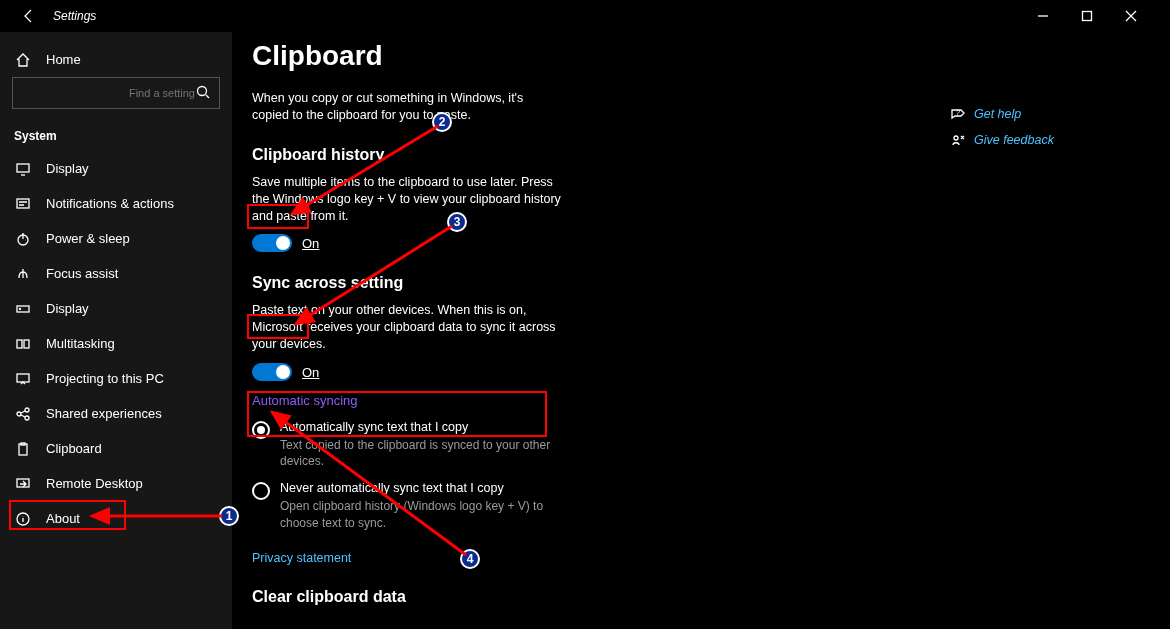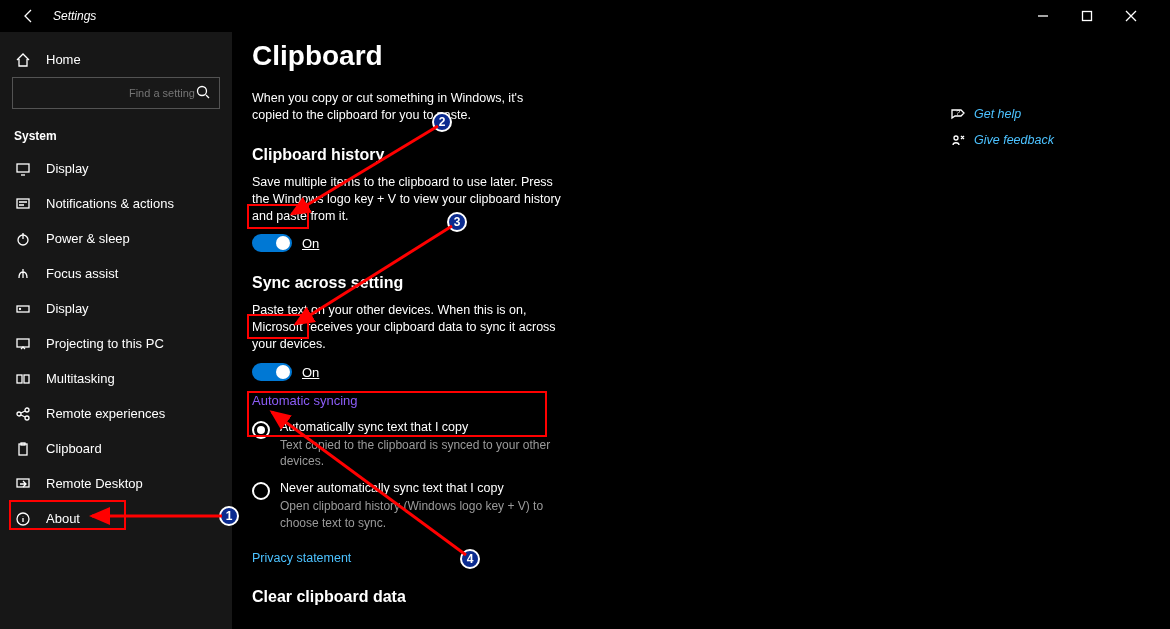--- a/index.html
+++ b/index.html
@@ -149,45 +149,45 @@
           <svg class="icon" viewBox="0 0 16 16">
             <rect x="2" y="5" width="12" height="6"></rect>
             <circle cx="5" cy="8" r="0.5" fill="#fff"></circle>
           </svg>
         </span>
       <span>Display</span>
     </div>
     <div class="side-row">
       <span class="ico">
           <svg class="icon" viewBox="0 0 16 16">
+            <rect x="2" y="4" width="5" height="8"></rect>
+            <rect x="9" y="4" width="5" height="8"></rect>
+          </svg>
+        </span>
+      <span>Multitasking</span>
+    </div>
+    <div class="side-row">
+      <span class="ico">
+          <svg class="icon" viewBox="0 0 16 16">
             <rect x="2" y="3" width="12" height="8"></rect>
             <path d="M6 13 L8 11 L10 13"></path>
           </svg>
         </span>
       <span>Projecting to this PC</span>
-    </div>
-    <div class="side-row">
-      <span class="ico">
-          <svg class="icon" viewBox="0 0 16 16">
-            <rect x="2" y="4" width="5" height="8"></rect>
-            <rect x="9" y="4" width="5" height="8"></rect>
-          </svg>
-        </span>
-      <span>Multitasking</span>
     </div>
     <div class="side-row">
       <span class="ico">
           <svg class="icon" viewBox="0 0 16 16">
             <circle cx="4" cy="8" r="2"></circle>
             <circle cx="12" cy="4" r="2"></circle>
             <circle cx="12" cy="12" r="2"></circle>
             <path d="M6 7 L10 5 M6 9 L10 11"></path>
           </svg>
         </span>
-      <span>Remote experiences</span>
+      <span>Shared experiences</span>
     </div>
     <div class="side-row">
       <span class="ico">
           <svg class="icon" viewBox="0 0 16 16">
             <rect x="4" y="3" width="8" height="11"></rect>
             <rect x="6" y="2" width="4" height="2"></rect>
           </svg>
         </span>
       <span>Clipboard</span>
     </div>

